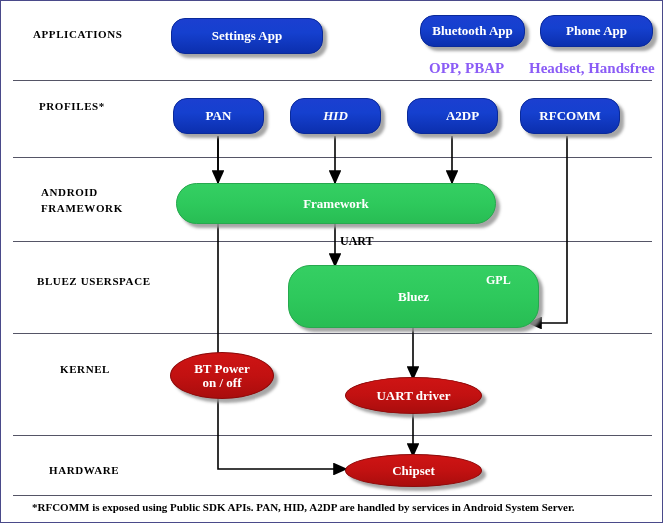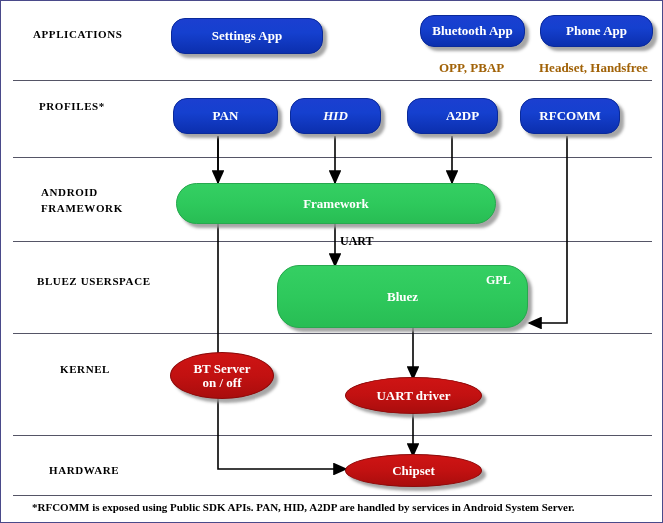--- a/index.html
+++ b/index.html
@@ -68,26 +68,25 @@
     background: linear-gradient(to bottom, #cf1414 0%, #c21111 50%, #a90d0d 100%);
     background-color: #c51212;
     border: 1px solid #8c0b0b;
     box-shadow: 4px 4px 3px rgba(150,150,150,0.85);
     border-radius: 50% / 50%;
   }
   .ellipse { border-radius: 50% / 50%; }
 
   .caption-blue {
     position: absolute;
-    color: #a16207;
-    font-family: "Liberation Serif", serif;
-    font-weight: bold;
-    font-size: 13px;
+    color: #8b5cf6;
+    font-family: "Liberation Serif", serif;
+    font-weight: bold;
+    font-size: 15px;
     white-space: nowrap;
-    margin-left: 10px;
   }
   .gpl-label {
     position: absolute;
     color: #ffffff;
     font-family: "Liberation Serif", serif;
     font-weight: bold;
     font-size: 12px;
   }
   .dbus-label {
     position: absolute;
@@ -163,46 +162,46 @@
   <div class="node blue" style="left:419px; top:14px; width:105px; height:32px;">
     <span>Bluetooth App</span>
   </div>
   <div class="node blue" style="left:539px; top:14px; width:113px; height:32px;">
     <span>Phone App</span>
   </div>
 
   <div class="caption-blue" style="left:428px; top:59px;">OPP, PBAP</div>
   <div class="caption-blue" style="left:528px; top:59px;">Headset, Handsfree</div>
 
-  <div class="node blue" style="left:172px; top:97px; width:105px; height:36px;">
+  <div class="node blue" style="left:172px; top:97px; width:91px; height:36px;">
     <span>PAN</span>
   </div>
   <div class="node blue" style="left:289px; top:97px; width:91px; height:36px;font-style:italic;">
     <span>HID</span>
   </div>
   <div class="node blue" style="left:406px; top:97px; width:91px; height:36px;padding-left:20px;">
     <span>A2DP</span>
   </div>
   <div class="node blue" style="left:519px; top:97px; width:100px; height:36px;">
     <span>RFCOMM</span>
   </div>
 
   <div class="node green" style="left:175px; top:182px; width:320px; height:41px;">
     <span>Framework</span>
   </div>
 
   <div class="dbus-label" style="left:339px; top:233px;">UART</div>
 
-  <div class="node green" style="left:276px; top:264px; width:251px; height:63px;">
+  <div class="node green" style="left:287px; top:264px; width:251px; height:63px;">
     <span>Bluez</span>
   </div>
   <div class="gpl-label" style="left:485px; top:272px;">GPL</div>
 
   <div class="node red ellipse" style="left:169px; top:351px; width:104px; height:47px; white-space:pre-line;">
-    <span>BT Server
+    <span>BT Power
 on / off</span>
   </div>
   <div class="node red ellipse" style="left:344px; top:376px; width:137px; height:37px;">
     <span>UART driver</span>
   </div>
 
   <div class="node red ellipse" style="left:344px; top:453px; width:137px; height:33px;">
     <span>Chipset</span>
   </div>
 

